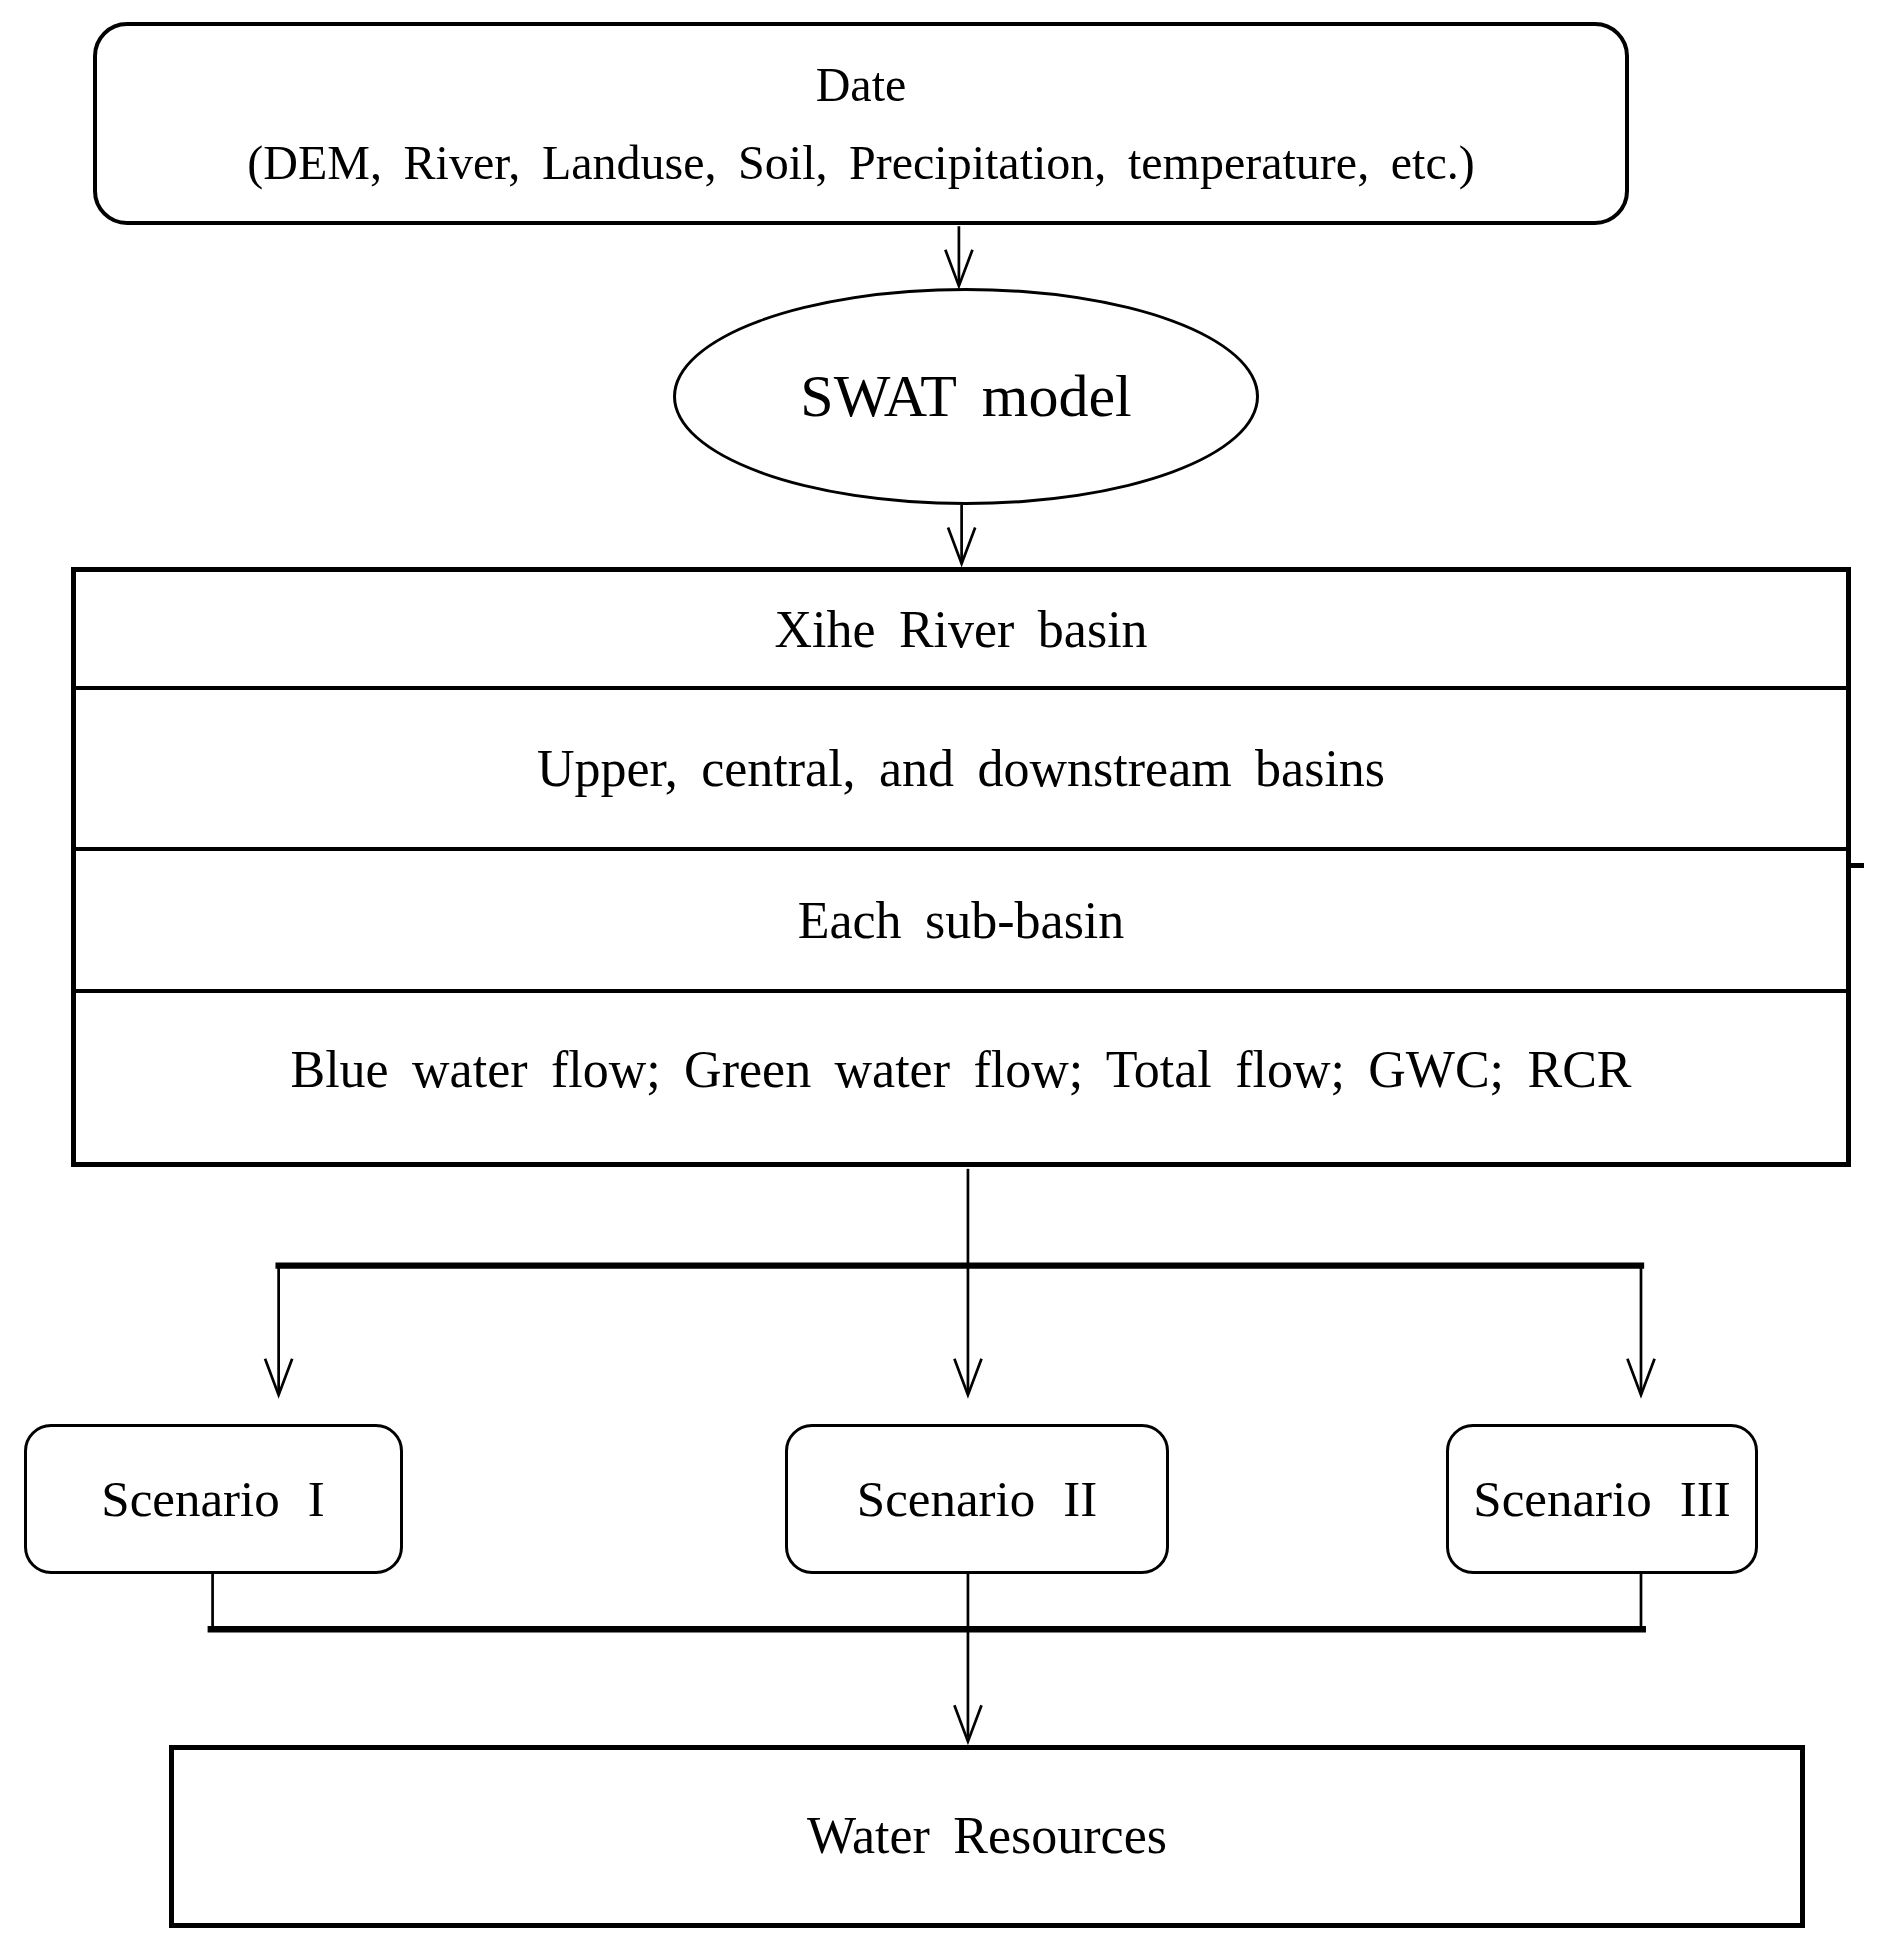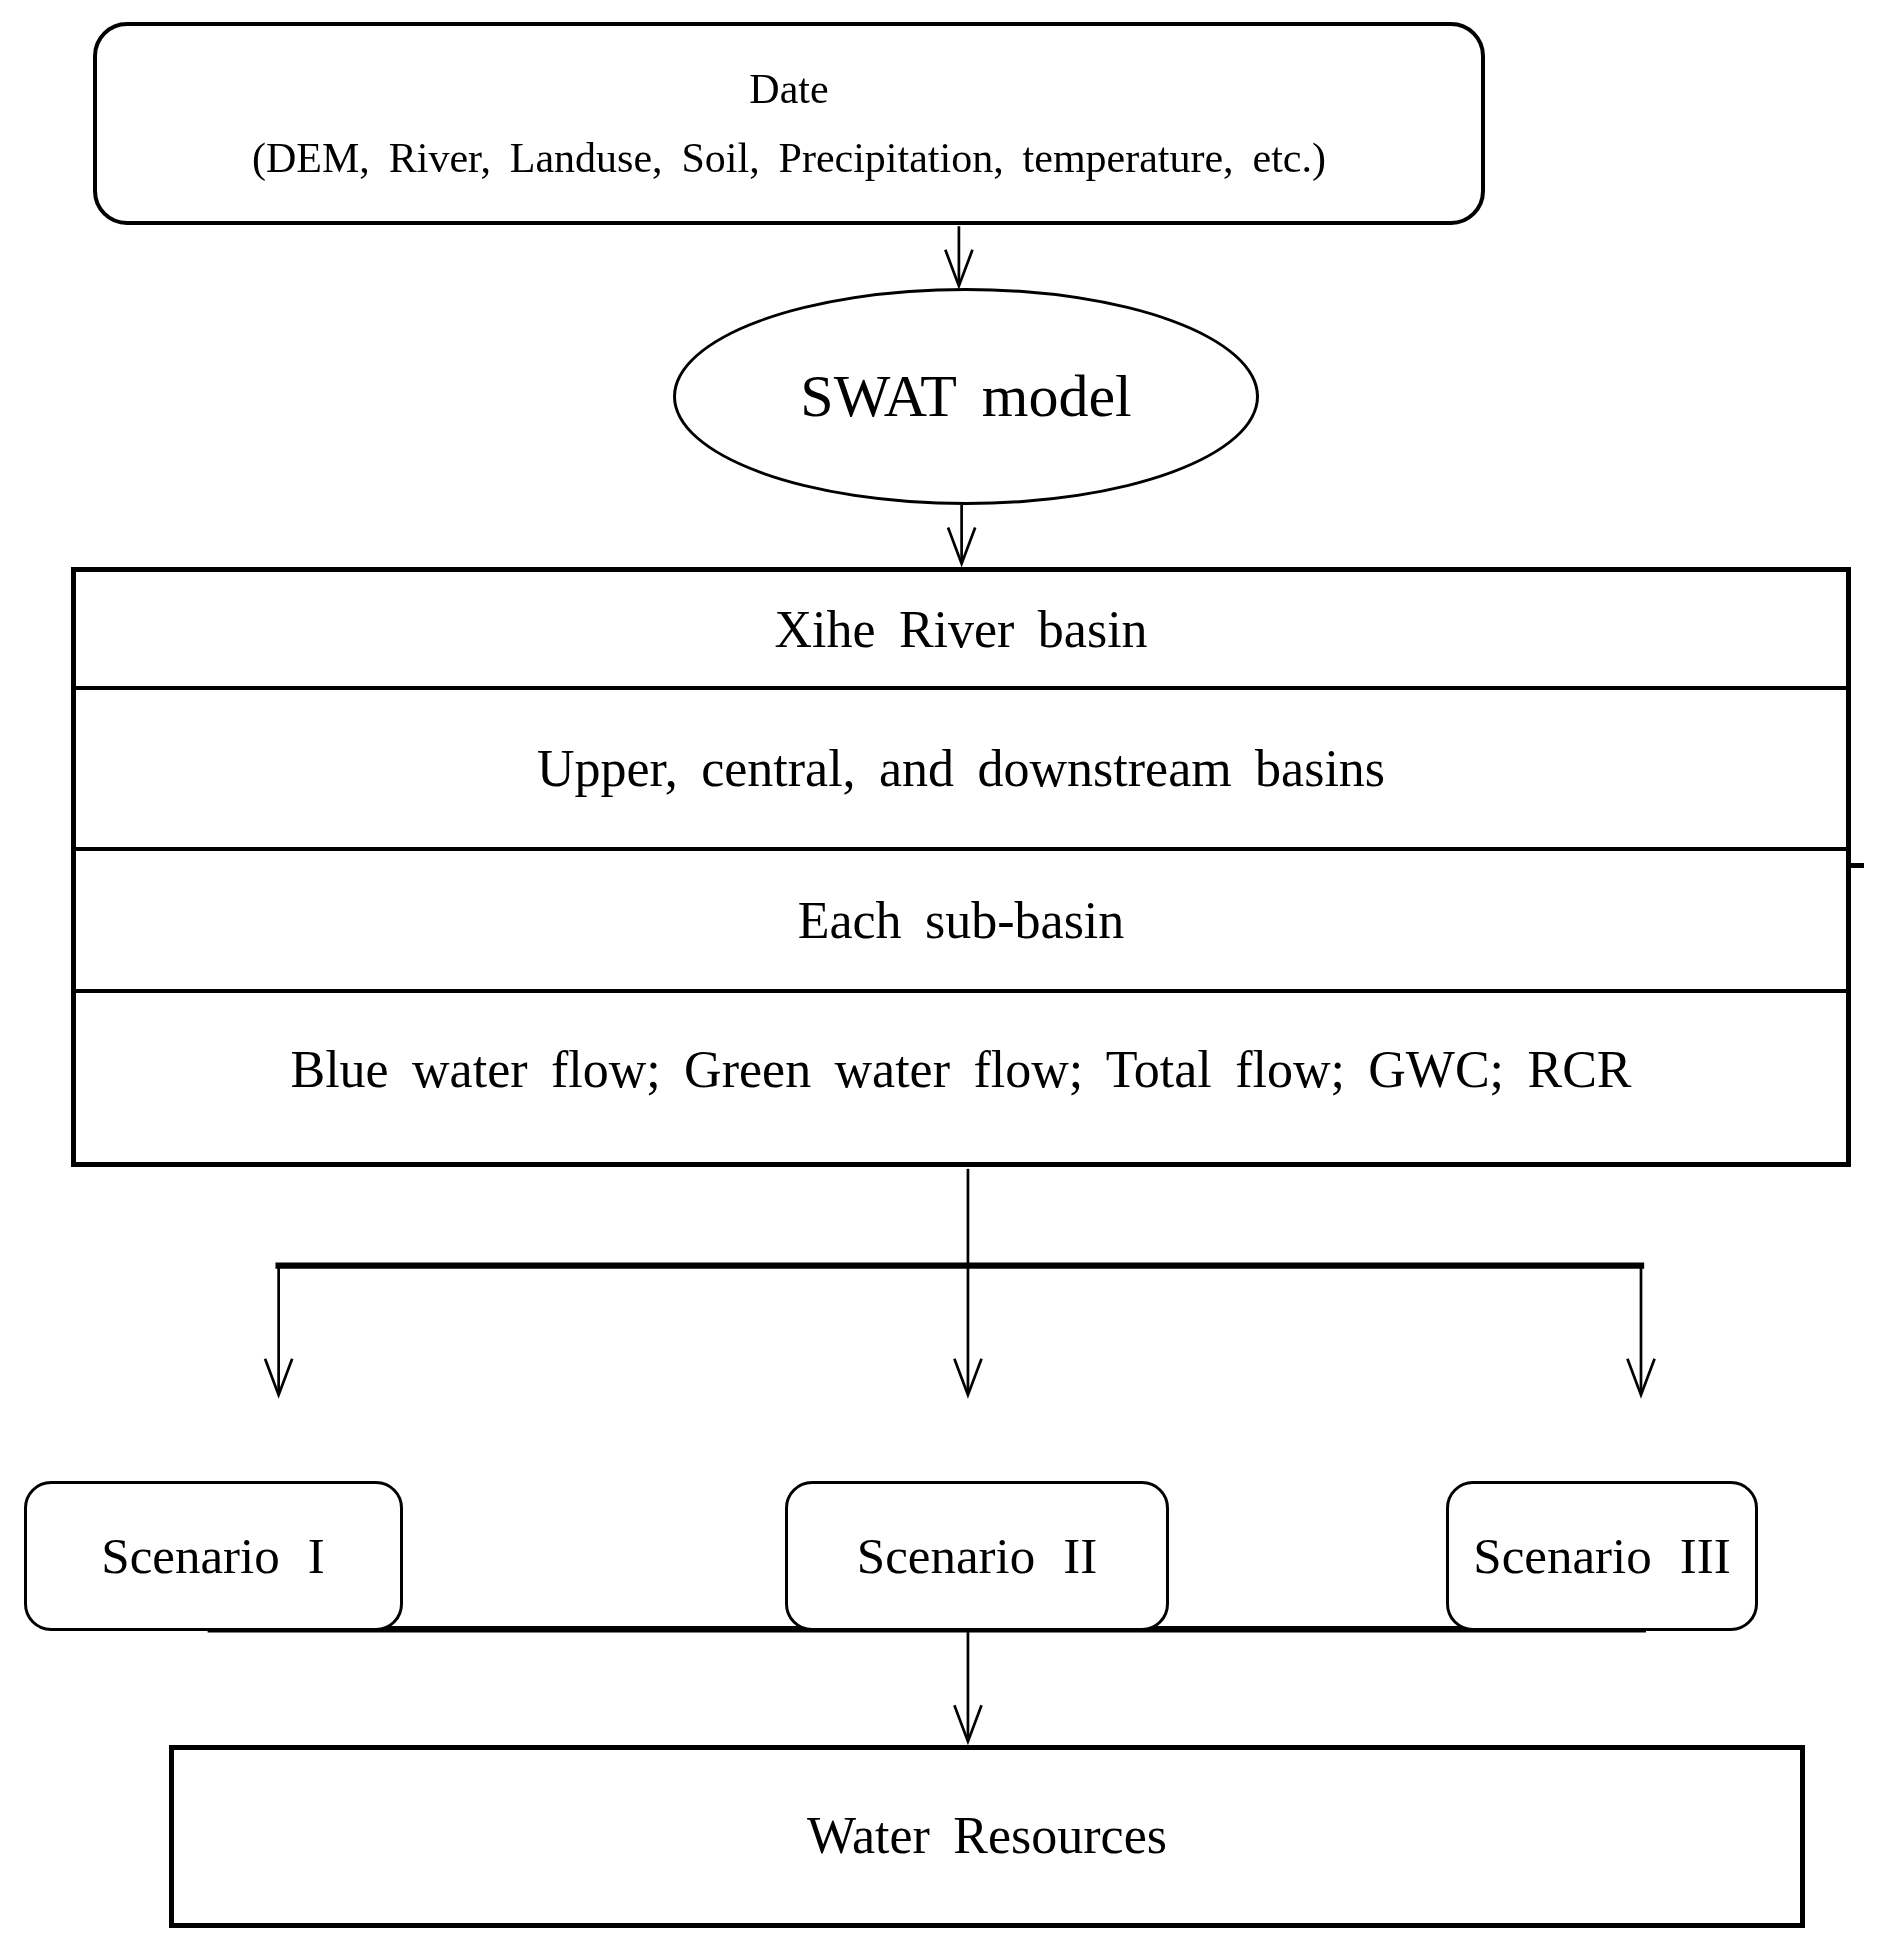--- a/index.html
+++ b/index.html
@@ -20,24 +20,24 @@
     pointer-events:none;
   }
   .ln{stroke:var(--ink);stroke-width:3;fill:none;}
   .bar{stroke:var(--ink);stroke-width:7;fill:none;stroke-linecap:square;}
   .head{stroke:var(--ink);stroke-width:3;fill:none;}
 
   .node{position:absolute;box-sizing:border-box;background:var(--bg);}
 
   
   #date-box{
-    left:93px;top:22px;width:1392px;height:203px;
+    left:93px;top:22px;width:1536px;height:203px;
     border:4.5px solid var(--ink);border-radius:34px;
     display:flex;flex-direction:column;align-items:center;justify-content:center;
-    font-size:42px;line-height:1.62;word-spacing:0.20em;
+    font-size:48px;line-height:1.62;word-spacing:0.20em;
     text-align:center;
   }
 
   
   #model-ellipse{
     left:673px;top:288px;width:586px;height:217px;
     border:3.6px solid var(--ink);border-radius:50%;
     display:flex;align-items:center;justify-content:center;
     font-size:60px;word-spacing:0.18em;
   }
@@ -59,21 +59,21 @@
   #row4{height:156px;border-top:4.5px solid var(--ink);}
 
   
   #sep-overhang{
     left:1850px;top:863px;width:13.6px;height:4.5px;
     background:var(--ink);border:none;
   }
 
   
   .scenario{
-    top:1481px;height:150px;
+    top:1424px;height:150px;
     border:3.6px solid var(--ink);border-radius:27px;
     display:flex;align-items:center;justify-content:center;
     font-size:51px;word-spacing:0.30em;text-align:left;
   }
   #scenario-1{left:23.5px;width:379px;}
   #scenario-2{left:785px;width:384px;}
   #scenario-3{left:1446px;width:312px;}
 
   
   #result-box{

